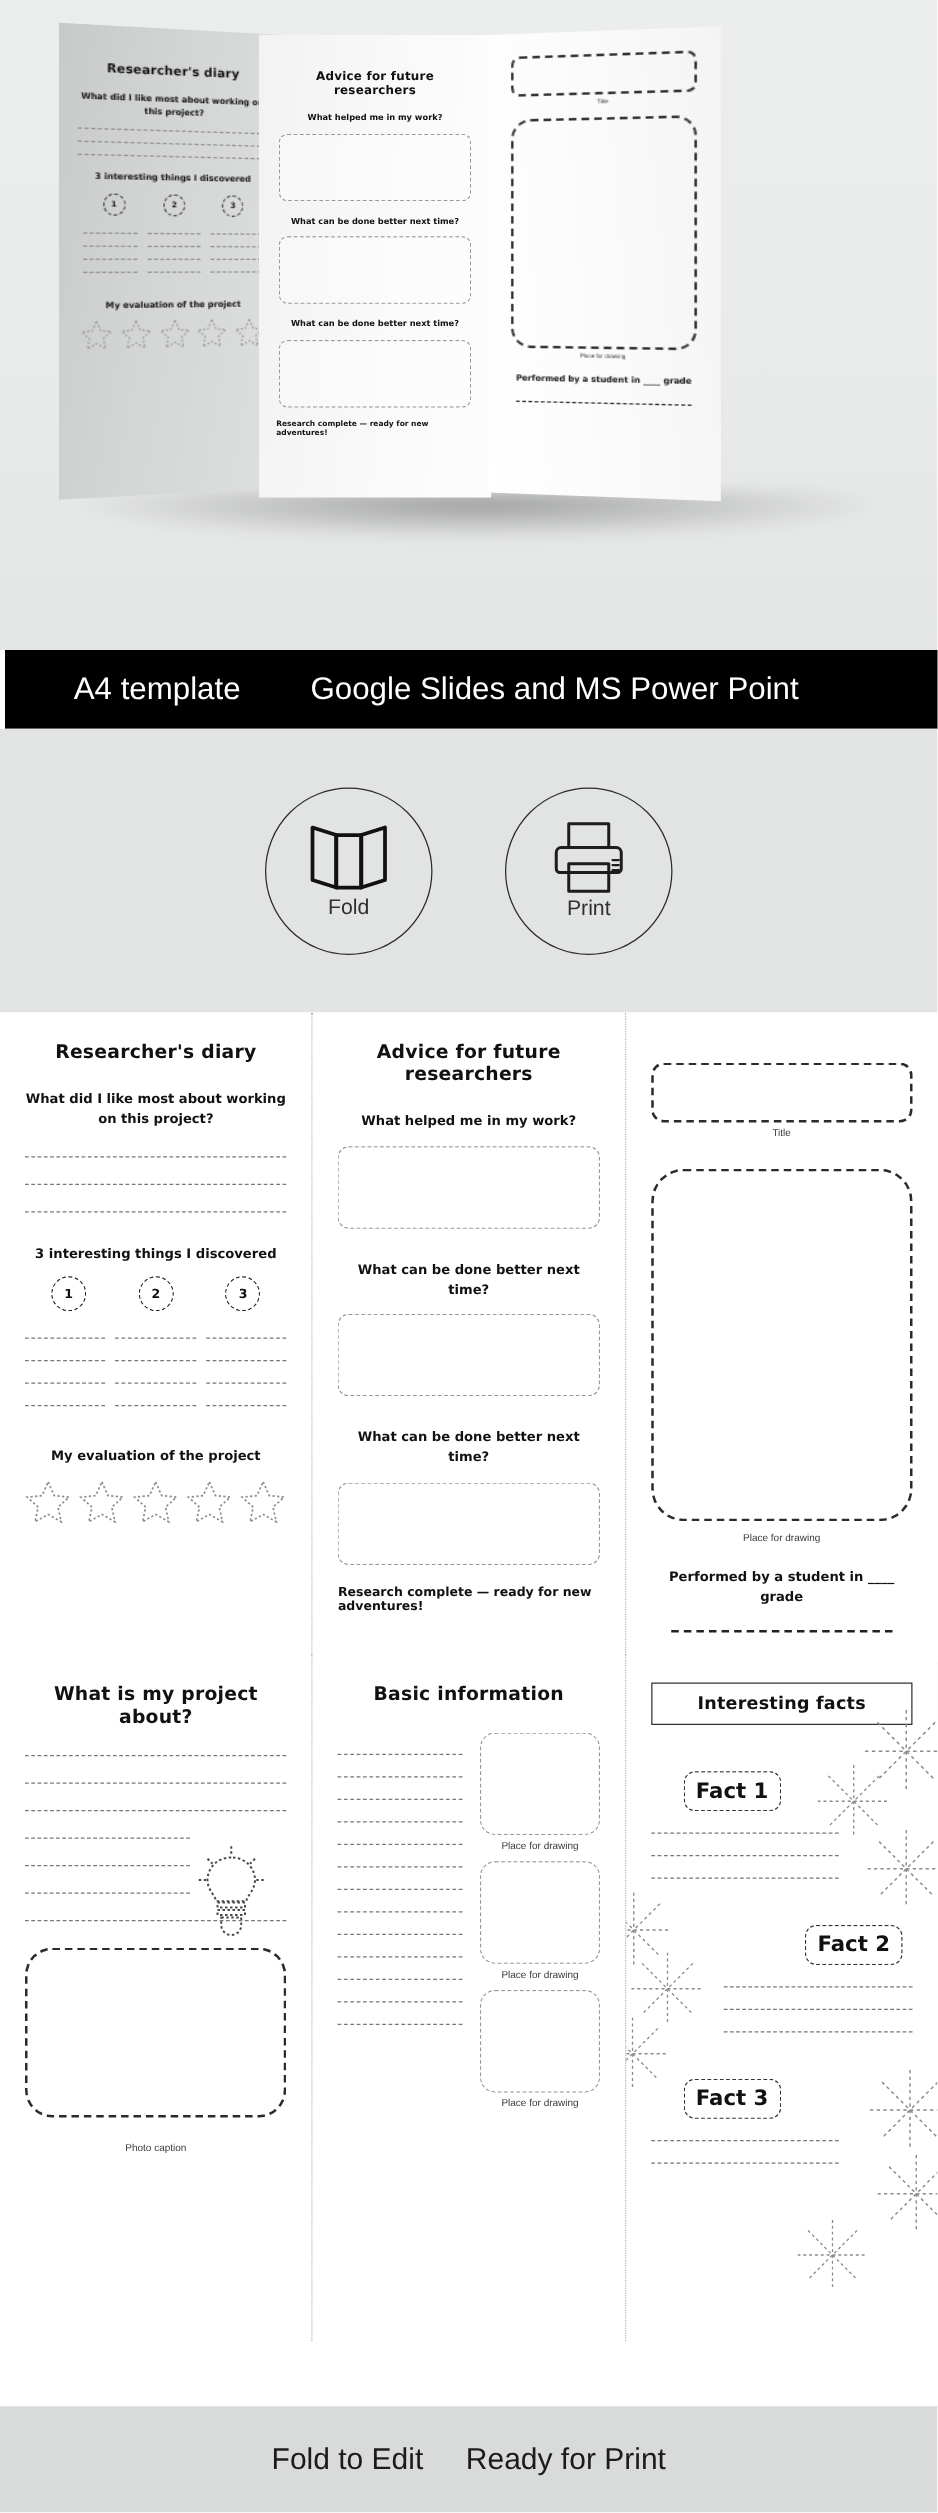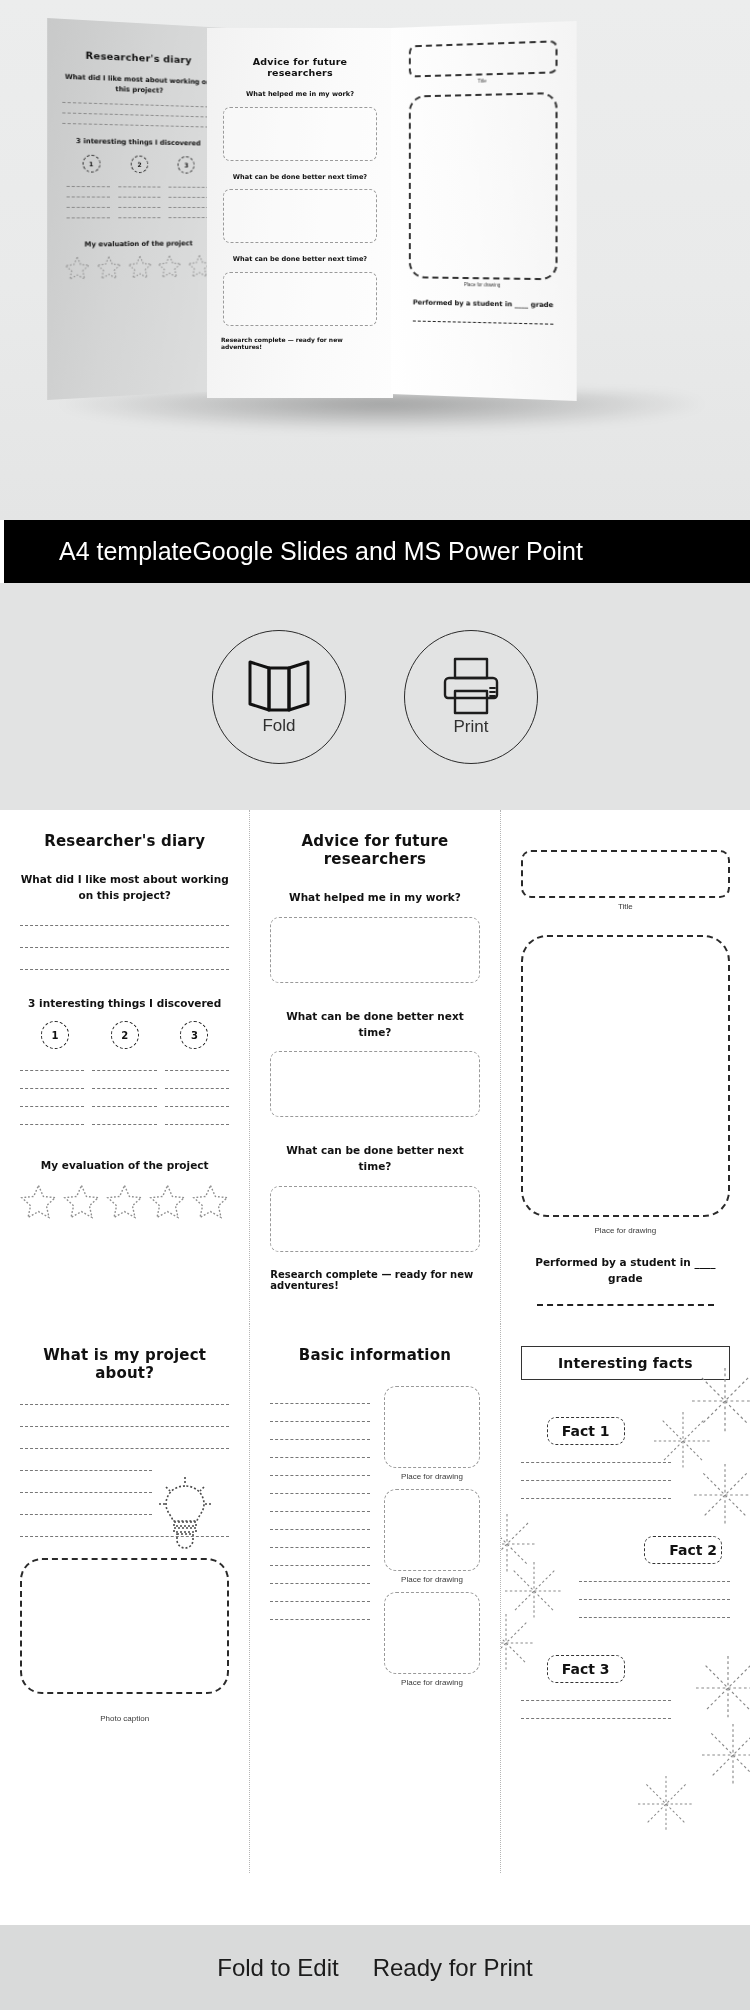--- a/index.html
+++ b/index.html
@@ -65,21 +65,21 @@
   .m-note{ font-family:"DejaVu Sans", sans-serif; font-weight:bold; font-size:6px;
            color:#111; margin:10px 2px 0; }
   .m-sigline{ border-bottom:1.6px dashed #222; margin:12px 10px 0; }
 
   
   .black-bar{
     position:absolute; left:4px; top:520px; width:750px; height:63px;
     background:#000; display:flex; align-items:center;
   }
   .black-bar .bb1{ color:#fff; font-size:25px; margin-left:55px; }
-  .black-bar .bb2{ color:#fff; font-size:25px; }
+  .black-bar .bb2{ color:#fff; font-size:25px; margin-left:56px; }
 
   
   .icons-band{
     position:absolute; left:0; top:583px; width:750px; height:227px;
     background:#e2e3e3; display:flex; align-items:center; justify-content:center; gap:58px;
   }
   .icon-circle{
     width:134px; height:134px; border-radius:50%; border:1.3px solid #2b2b2b;
     display:flex; flex-direction:column; align-items:center; justify-content:center;
   }
@@ -114,21 +114,21 @@
 
   
   .two-col{ display:flex; gap:14px; }
   .two-col .lines{ flex:1.05; }
   .two-col .draws{ flex:1; }
   .draw-box{ border:1px dashed #999; border-radius:12px; height:82px; }
 
   
   .facts-head{ border:1.4px solid #333; padding:7px 4px; text-align:center; }
   .fact-chip{ border:1.4px dashed #333; border-radius:9px; padding:5px 4px; text-align:center;
-              font-family:"DejaVu Sans",sans-serif; font-weight:bold; font-size:14px; color:#111;
+              font-family:"DejaVu Sans",sans-serif; font-weight:bold; font-size:17px; color:#111;
               width:78px;margin-top:37px; }
   .spark{ position:absolute; pointer-events:none; }
 
   
   .bulb-wrap{ position:absolute; right:14px; }
 
   
   .footer-bar{
     position:absolute; left:0; top:1925px; width:750px; height:85px;
     background:#d9dada; display:flex; align-items:center; justify-content:center; gap:34px;
@@ -469,21 +469,21 @@
     <div style="margin-top:22px; position:relative; z-index:2;">
       <div class="fact-chip" style="margin-left:26px;">Fact 1</div>
       <div style="width:72%;">
         <div class="f-line sm"></div>
         <div class="f-line sm"></div>
         <div class="f-line sm"></div>
       </div>
     </div>
 
     <div style="margin-top:24px; position:relative; z-index:2;">
-      <div class="fact-chip" style="margin-left:auto; margin-right:8px;text-align:right;">Fact 2</div>
+      <div class="fact-chip" style="margin-left:auto; margin-right:8px;">Fact 2</div>
       <div style="width:72%; margin-left:auto;">
         <div class="f-line sm"></div>
         <div class="f-line sm"></div>
         <div class="f-line sm"></div>
       </div>
     </div>
 
     <div style="margin-top:24px; position:relative; z-index:2;">
       <div class="fact-chip" style="margin-left:26px;">Fact 3</div>
       <div style="width:72%;">

